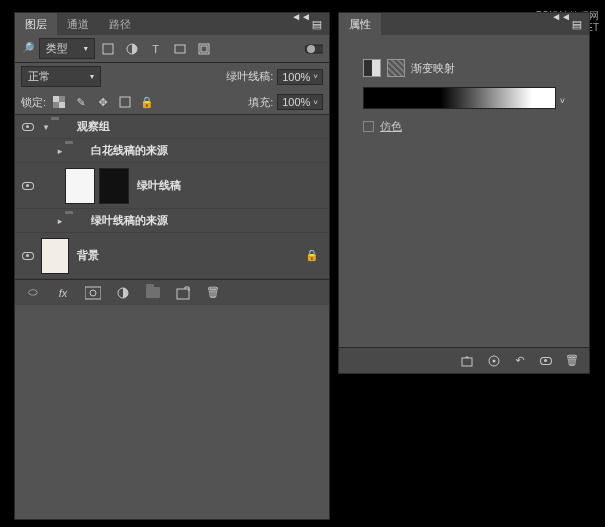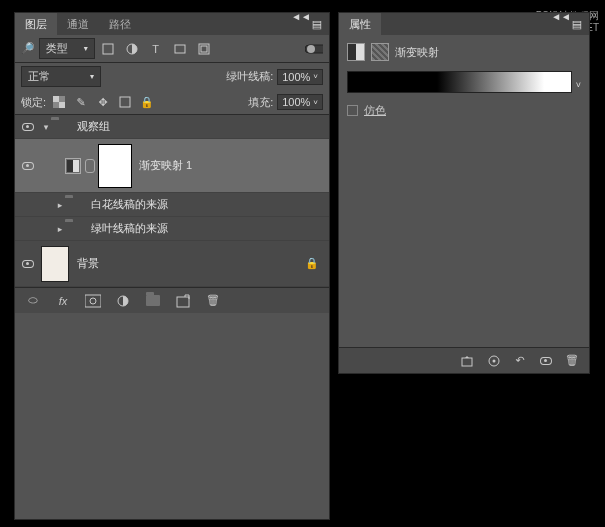--- a/index.html
+++ b/index.html
@@ -27,26 +27,26 @@
   .indent { display: inline-block; }
   .tw { width: 10px; font-size: 9px; color: #c8c8c8; text-align: center; }
   .thumb { width: 30px; height: 26px; border: 1px solid #222; background: #fff; display: inline-block; }
   .thumb.tall { width: 32px; height: 42px; }
   .thumb.dark { background: #111; }
   .thumb.folder { background: none; border: none; width: 18px; height: 14px; }
   .folder-icon { width: 18px; height: 14px; background: #707070; border-radius: 1px; position: relative; }
   .folder-icon::before { content: ""; position: absolute; width: 8px; height: 3px; background: #707070; top: -3px; left: 0; border-radius: 1px 1px 0 0; }
   .link-ic { width: 10px; height: 14px; border: 1px solid #aaa; border-radius: 3px; display: inline-block; }
   .adj-ic { width: 16px; height: 16px; border: 1px solid #aaa; display: inline-flex; align-items: center; justify-content: center; font-size: 9px; }
-  .layer-name { margin-left: 8px; color: #e2e2e2; }
+  .layer-name { margin-left: 8px; color: #e2e2e2; font-weight: bold; }
   .footer { display: flex; align-items: center; gap: 10px; padding: 4px 8px; background: #494949; border-top: 1px solid #2a2a2a; height: 26px; }
   .footer .icon-btn { width: 20px; }
   .spacer { flex: 1; }
   .watermark { position: absolute; top: 10px; right: 6px; font-size: 10px; color: #9a9a9a; text-align: right; line-height: 12px; }
-  .props-body { padding: 8px; }
+  .props-body { padding: 24px; }
   .gm-icons { display: flex; gap: 6px; align-items: center; margin-bottom: 10px; }
   .sq { width: 18px; height: 18px; border: 1px solid #999; }
   .sq.hatch { background: linear-gradient(45deg, #555 25%, #777 25%, #777 50%, #555 50%, #555 75%, #777 75%); background-size: 6px 6px; }
   .gradient-bar { height: 22px; background: linear-gradient(90deg, #000 0%, #000 40%, #fff 88%, #fff 100%); border: 1px solid #222; margin-bottom: 6px; }
   .chk-row { display: flex; align-items: center; gap: 6px; margin: 4px 0; color: #c8c8c8; text-decoration: underline; }
   .chk { width: 11px; height: 11px; border: 1px solid #888; }
   .props-footer { position: absolute; bottom: 0; left: 0; right: 0; display: flex; gap: 8px; justify-content: flex-end; padding: 4px 8px; border-top: 1px solid #2a2a2a; background: #494949; height: 26px; align-items: center; }
   .pct-box { background: #3f3f3f; border: 1px solid #2a2a2a; padding: 1px 4px; display: inline-flex; align-items: center; gap: 3px; }
   svg { display: block; }
 </style>
@@ -153,48 +153,41 @@
 
     <div class="layer" style="min-height:24px">
       <div class="vis-col">
           <span class="eye"></span>
         </div>
       <span class="tw">▾</span>
       <span class="thumb folder"><span class="folder-icon"></span></span>
       <span class="layer-name">观察组</span>
     </div>
 
-    <div class="layer selected" style="min-height:54px">
-      <div class="vis-col">
-          <span class="eye"></span>
-        </div>
-      <span class="indent" style="width:24px"></span>
-      <span class="adj-ic">
-          <svg width="12" height="12">
-            <rect width="12" height="12" fill="#333"></rect>
-            <rect x="6" width="6" height="12" fill="#ddd"></rect>
-          </svg>
-        </span>
-      <span style="width:4px"></span>
-      <span class="link-ic"></span>
-      <span style="width:4px"></span>
-      <span class="thumb tall" style="border:2px solid #fff; outline:1px solid #000"></span>
-      <span class="layer-name">渐变映射 1</span>
-    </div>
 
 
 
     <div class="layer" style="min-height:24px">
       <div class="vis-col"></div>
       <span class="indent" style="width:14px"></span>
       <span class="tw">▸</span>
       <span class="thumb folder"><span class="folder-icon"></span></span>
       <span class="layer-name">白花线稿的来源</span>
     </div>
 
+    <div class="layer" style="min-height:46px">
+      <div class="vis-col">
+          <span class="eye"></span>
+        </div>
+      <span class="indent" style="width:24px"></span>
+      <span class="thumb" style="height:36px;background:#f6f6f6"></span>
+      <span style="width:4px"></span>
+      <span class="thumb dark" style="height:36px"></span>
+      <span class="layer-name">绿叶线稿</span>
+    </div>
 
     <div class="layer" style="min-height:24px">
       <div class="vis-col"></div>
       <span class="indent" style="width:14px"></span>
       <span class="tw">▸</span>
       <span class="thumb folder"><span class="folder-icon"></span></span>
       <span class="layer-name">绿叶线稿的来源</span>
     </div>
 
     <div class="layer" style="min-height:46px">

